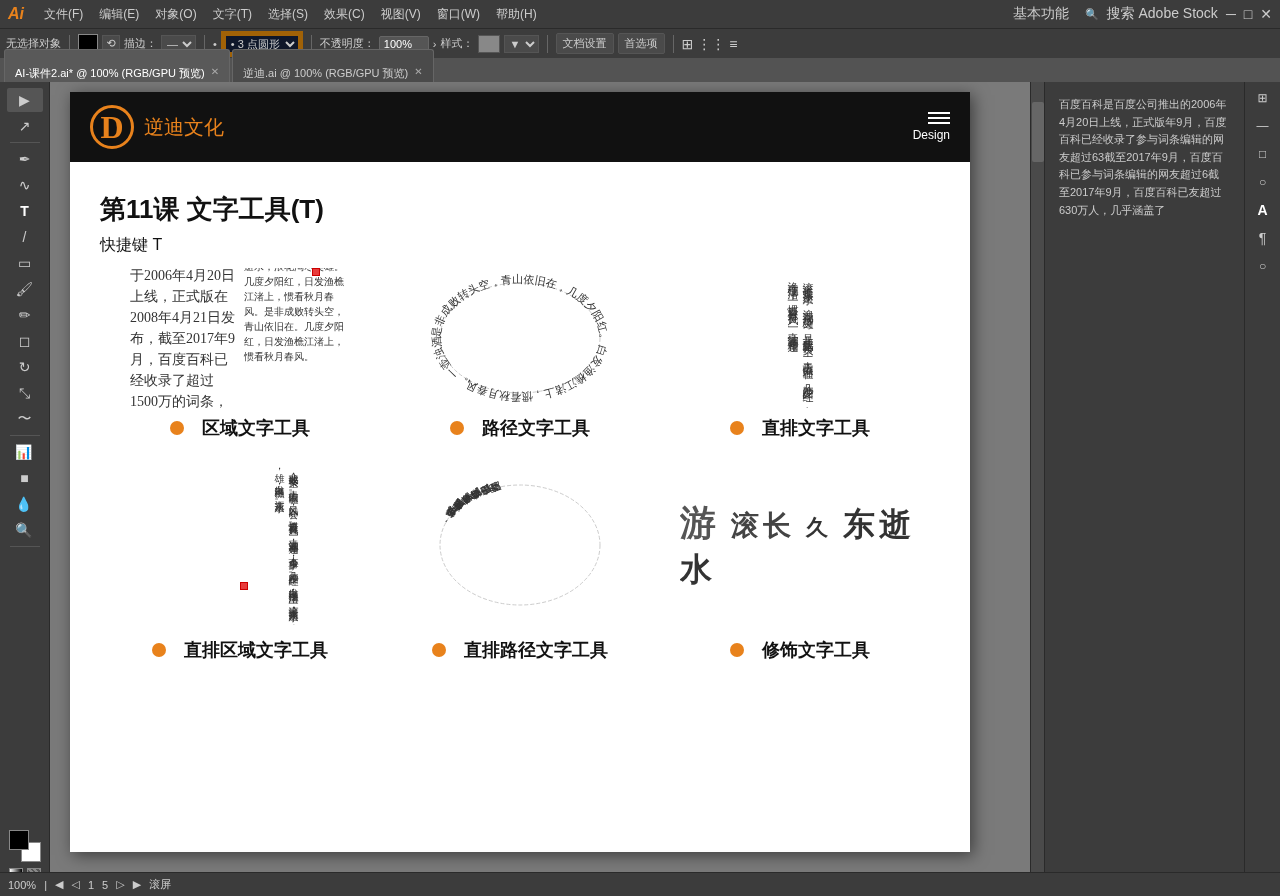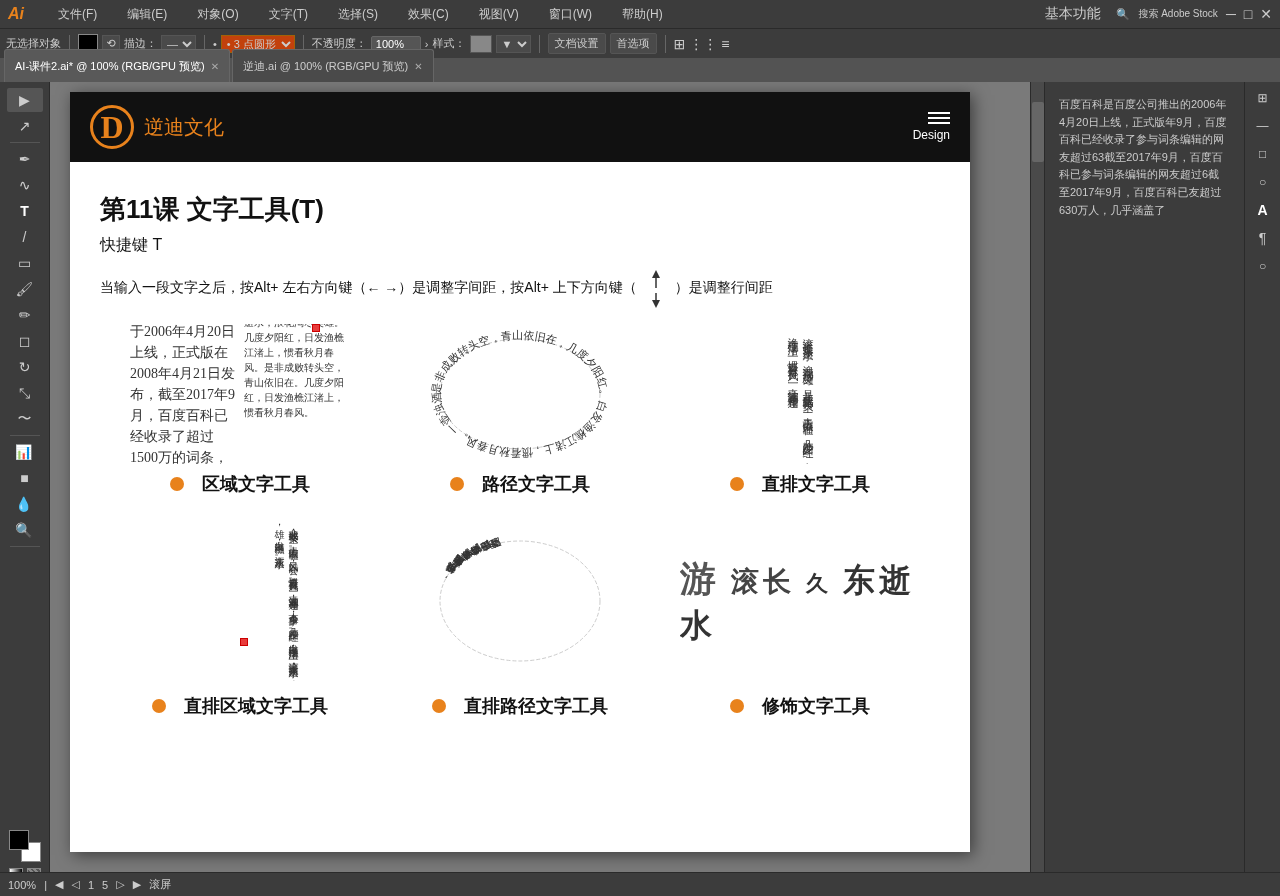--- a/index.html
+++ b/index.html
@@ -6,21 +6,21 @@
     body { width: 1280px; height: 896px; overflow: hidden; background: #535353; font-family: "Microsoft YaHei", Arial, sans-serif; position: relative; }
 
     
     #menu-bar {
       width: 100%;
       height: 28px;
       background: #3c3c3c;
       display: flex;
       align-items: center;
       padding: 0 8px;
-      gap: 14px;
+      gap: 0;
     }
     .menu-item {
       color: #ccc;
       font-size: 12px;
       padding: 2px 8px;
       cursor: pointer;
     }
     .menu-logo {
       color: #e8821c;
       font-size: 16px;
@@ -79,21 +79,20 @@
       padding: 0 4px;
       position: relative;
     }
     .tab {
       height: 18px;
       background: #4a4a4a;
       color: #ccc;
       font-size: 11px;
       padding: 16px 10px;
       display: flex;
-      align-items: center;
       gap: 6px;
       cursor: pointer;
       border-radius: 3px 3px 0 0;
       border: 1px solid #666;
       border-bottom: none;
       margin-right: 2px;
     }
     .tab.active {
       background: #595959;
       color: #fff;
@@ -338,40 +337,40 @@
   <span class="menu-item">对象(O)</span>
   <span class="menu-item">文字(T)</span>
   <span class="menu-item">选择(S)</span>
   <span class="menu-item">效果(C)</span>
   <span class="menu-item">视图(V)</span>
   <span class="menu-item">窗口(W)</span>
   <span class="menu-item">帮助(H)</span>
   <div class="menu-right">
     <span class="menu-item">基本功能</span>
     <span style="color:#ccc;font-size:11px;">🔍</span>
-    <span style="color:#ccc;font-size:10px;">搜索 Adobe Stock</span>
+    <span style="color:#ccc;font-size:14px;">搜索 Adobe Stock</span>
     <span style="color:#ccc;font-size:14px;cursor:pointer;">─</span>
     <span style="color:#ccc;font-size:14px;cursor:pointer;">□</span>
     <span style="color:#ccc;font-size:14px;cursor:pointer;">✕</span>
   </div>
 </div>
 
 <div id="toolbar">
   <span class="toolbar-label">无选择对象</span>
   <div class="toolbar-sep"></div>
 
   <div style="width:20px;height:20px;background:#000;border:1px solid #888;cursor:pointer;"></div>
   <span style="color:#ccc;font-size:11px;width:18px;height:18px;display:flex;align-items:center;justify-content:center;background:#4a4a4a;border:1px solid #555;cursor:pointer;">⟲</span>
   <span class="toolbar-label">描边：</span>
   <select style="background:#4a4a4a;color:#ccc;font-size:11px;border:1px solid #555;padding:1px;">
     <option>—</option>
   </select>
   <div class="toolbar-sep"></div>
   <span class="toolbar-label">•</span>
-  <select style="background:#c2410c;color:#ccc;font-size:11px;border:1px solid #a16207;padding:1px;">
+  <select style="background:#0f172a;color:#ccc;font-size:11px;border:5px solid #a16207;padding:1px;">
     <option>• 3 点圆形</option>
   </select>
   <div class="toolbar-sep"></div>
   <span class="toolbar-label">不透明度：</span>
   <input class="toolbar-input" type="text" value="100%" style="width: 50px;">
   <span style="color:#ccc;font-size:11px;">›</span>
   <span class="toolbar-label">样式：</span>
   <div style="width:22px;height:18px;background:#888;border:1px solid #555;cursor:pointer;"></div>
   <select style="background:#4a4a4a;color:#ccc;font-size:11px;border:1px solid #555;padding:1px;">
     <option>▼</option>
@@ -450,30 +449,20 @@
           <div style="color:#fff;font-size:12px;margin-top:4px;">Design</div>
         </div>
       </div>
 
       <div id="doc-content">
 
         <div class="lesson-title">第11课   文字工具(T)</div>
         <div class="shortcut-text">快捷键 T</div>
 
 
-        <div style="font-size:14px;color:#111;margin-bottom:16px;display:flex;align-items:center;flex-wrap:wrap;">
-          <span>当输入一段文字之后，按Alt+ 左右方向键（← →）是调整字间距，按Alt+ 上下方向键（</span>
-          <svg width="30" height="40" style="margin:0 4px;">
-            <line x1="15" y1="5" x2="15" y2="20" stroke="#333" stroke-width="1.5"></line>
-            <polygon points="15,2 11,10 19,10" fill="#333"></polygon>
-            <line x1="15" y1="25" x2="15" y2="38" stroke="#333" stroke-width="1.5"></line>
-            <polygon points="15,40 11,32 19,32" fill="#333"></polygon>
-          </svg>
-          <span>）是调整行间距</span>
-        </div>
 
         <div class="tools-grid">
 
           <div class="tool-example">
             <div class="tool-demo-area">
 
               <div style="display:flex;gap:8px;width:220px;">
                 <div style="flex:1;font-size:14px;line-height:1.5;color:#333;font-family:Liberation Serif, serif;">百度百科是百度公司推出的一部内容开放、自由的网络百科全书平台，其测试版于2006年4月20日上线，正式版在2008年4月21日发布，截至2017年9月，百度百科已经收录了超过1500万的词条，参与词条编辑的网友超过630万人，几乎涵盖了所有已知的知识领域。</div>
                 <div style="flex:1;font-size:10px;line-height:1.5;color:#333;margin-top:24px;">是非成败，数转头空，青山依旧在，惯看春月，一壶浊酒，古今多少事，几度夕阳红，渔翁长江东，滚滚长江东逝水，浪花淘尽英雄。几度夕阳红，日发渔樵江渚上，惯看秋月春风。是非成败转头空，青山依旧在。几度夕阳红，日发渔樵江渚上，惯看秋月春风。</div>
               </div>

